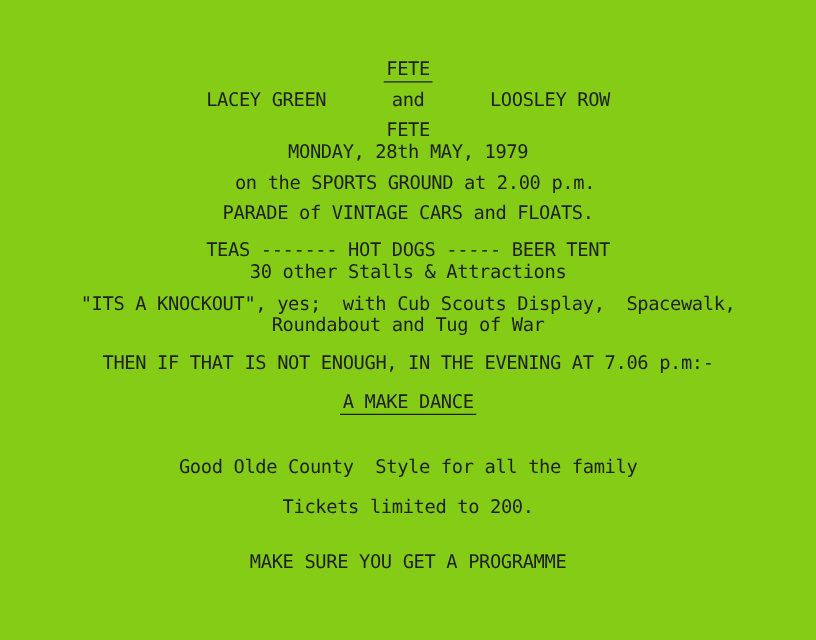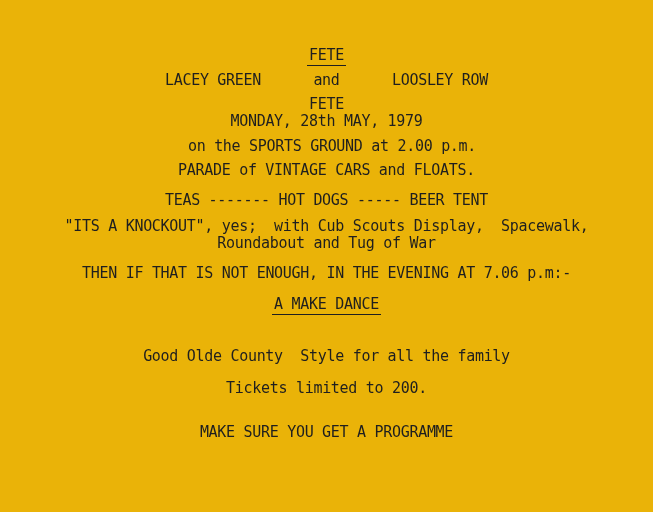--- a/index.html
+++ b/index.html
@@ -9,21 +9,21 @@
   body {
     width: 653px;
     height: 512px;
     background: #fbfbf9;
     overflow: hidden;
   }
   .flyer {
     box-sizing: border-box;
     width: 653px;
     height: 512px;
-    background: #eab308;
+    background: #84cc16;
     padding-top: 47px;
     font-family: "DejaVu Sans Mono", "Liberation Mono", monospace;
     font-size: 15px;
     line-height: 17px;
     letter-spacing: -0.3px;
     color: #1f1f1f;
     -webkit-font-smoothing: antialiased;
   }
   .line {
     text-align: center;
@@ -49,20 +49,21 @@
 <body>
 
 <div class="flyer">
   <div class="line underlined mt0"><span>FETE</span></div>
   <div class="line mt6">LACEY GREEN      and      LOOSLEY ROW</div>
   <div class="line mt7">FETE</div>
   <div class="line mt0">MONDAY, 28th MAY, 1979</div>
   <div class="line mt8">on the SPORTS GROUND at 2.00 p.m.</div>
   <div class="line mt7">PARADE of VINTAGE CARS and FLOATS.</div>
   <div class="line mt13">TEAS ------- HOT DOGS ----- BEER TENT</div>
+  <div class="line mt0">30 other Stalls &amp; Attractions</div>
   <div class="line mt9">"ITS A KNOCKOUT", yes;  with Cub Scouts Display,  Spacewalk,</div>
   <div class="line mt0">Roundabout and Tug of War</div>
   <div class="line mt13">THEN IF THAT IS NOT ENOUGH, IN THE EVENING AT 7.06 p.m:-</div>
   <div class="line underlined mt14"><span>A MAKE DANCE</span></div>
   <div class="line mt33">Good Olde County  Style for all the family</div>
   <div class="line mt15">Tickets limited to 200.</div>
   <div class="line mt27">MAKE SURE YOU GET A PROGRAMME</div>
 </div>
 
 </body></html>

